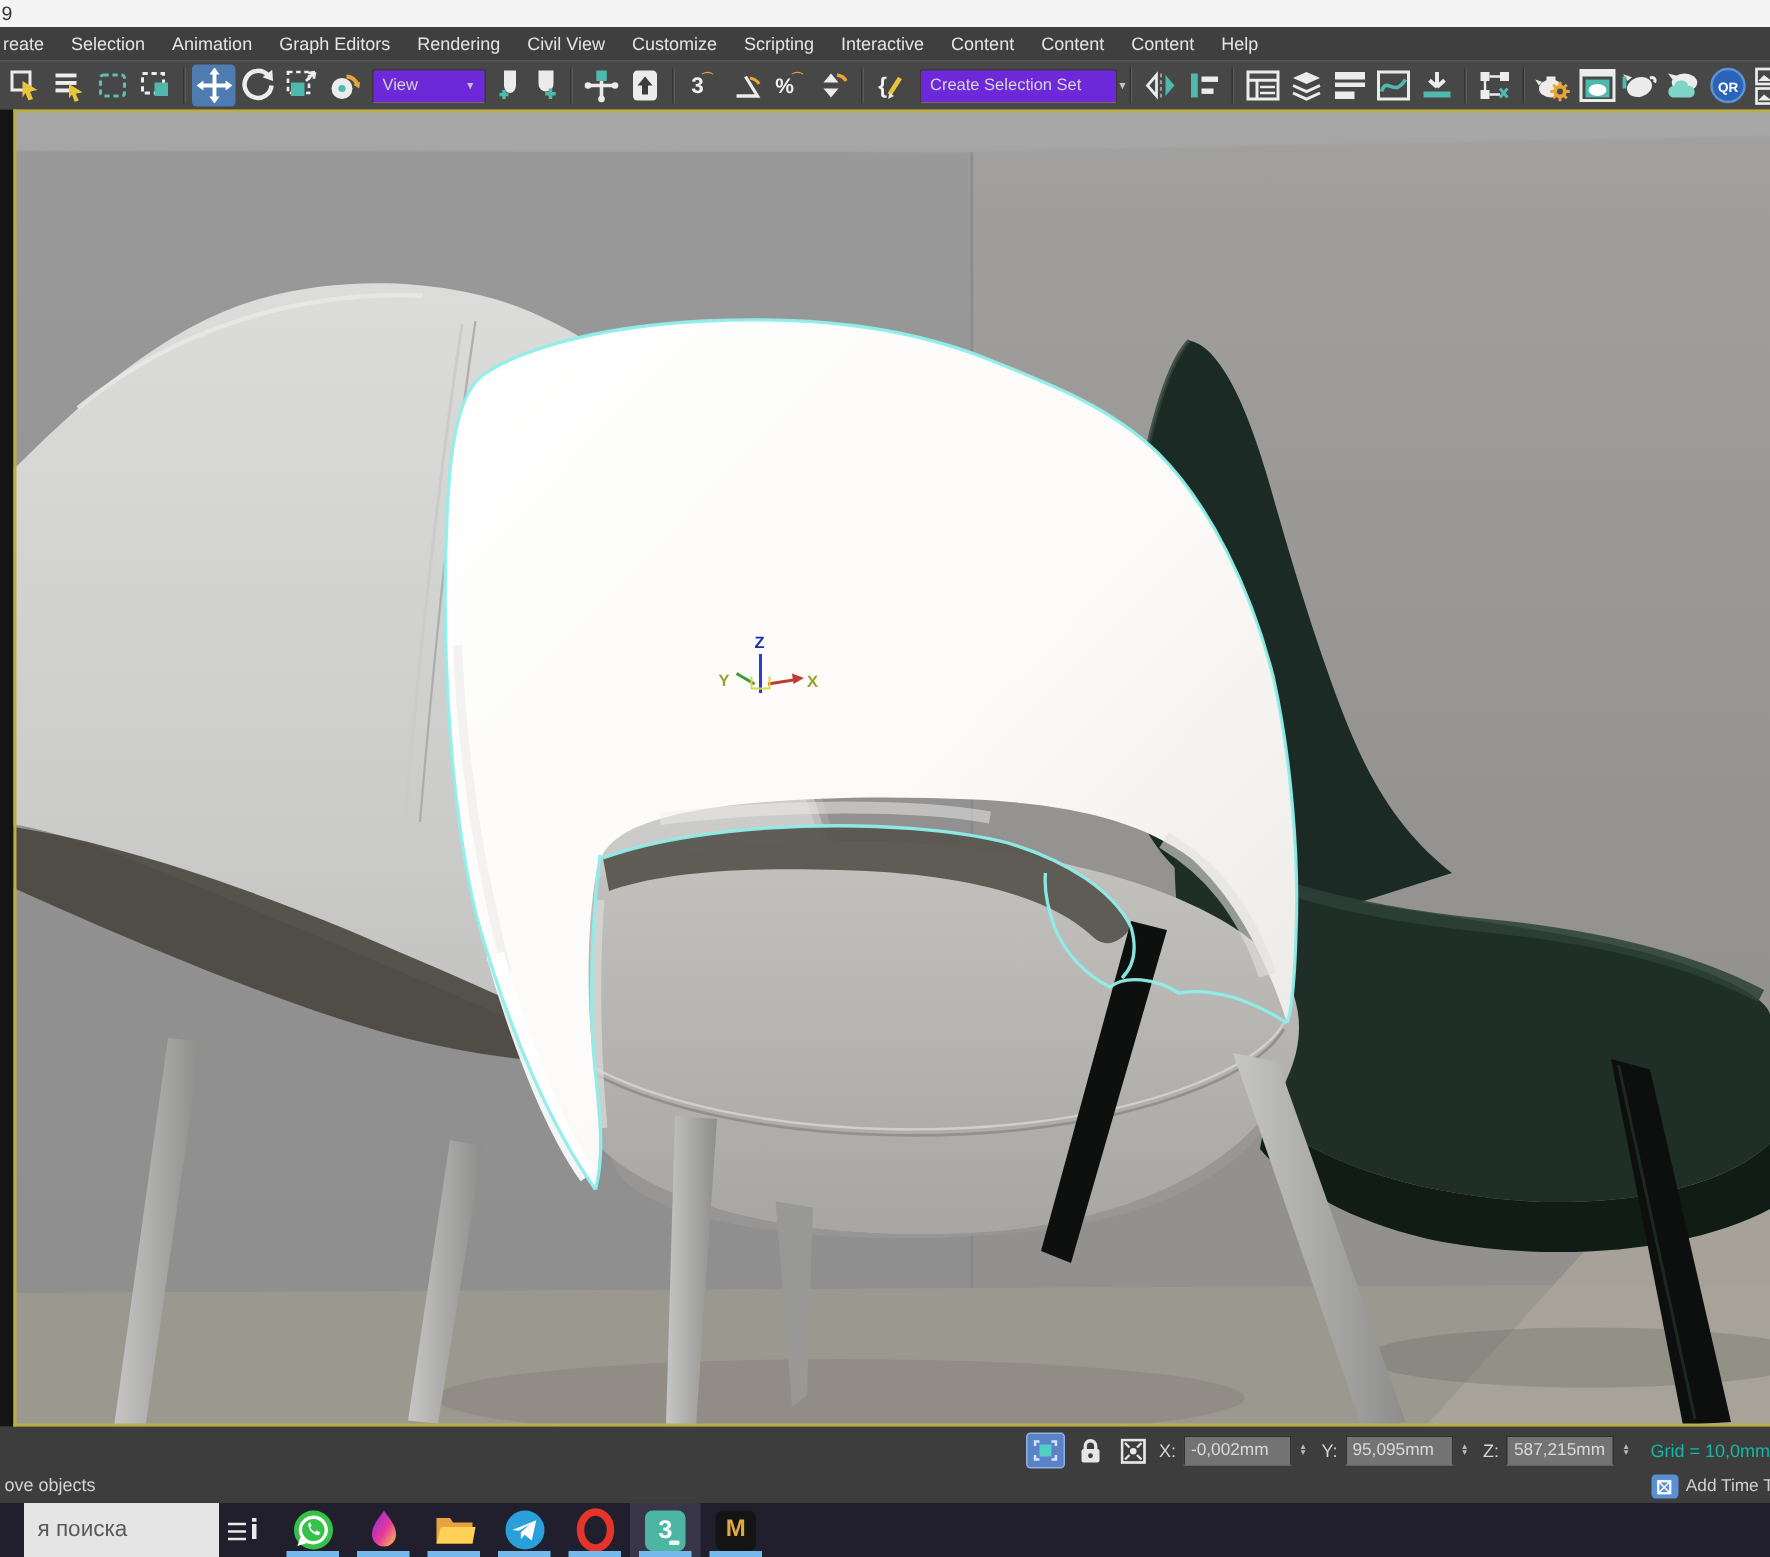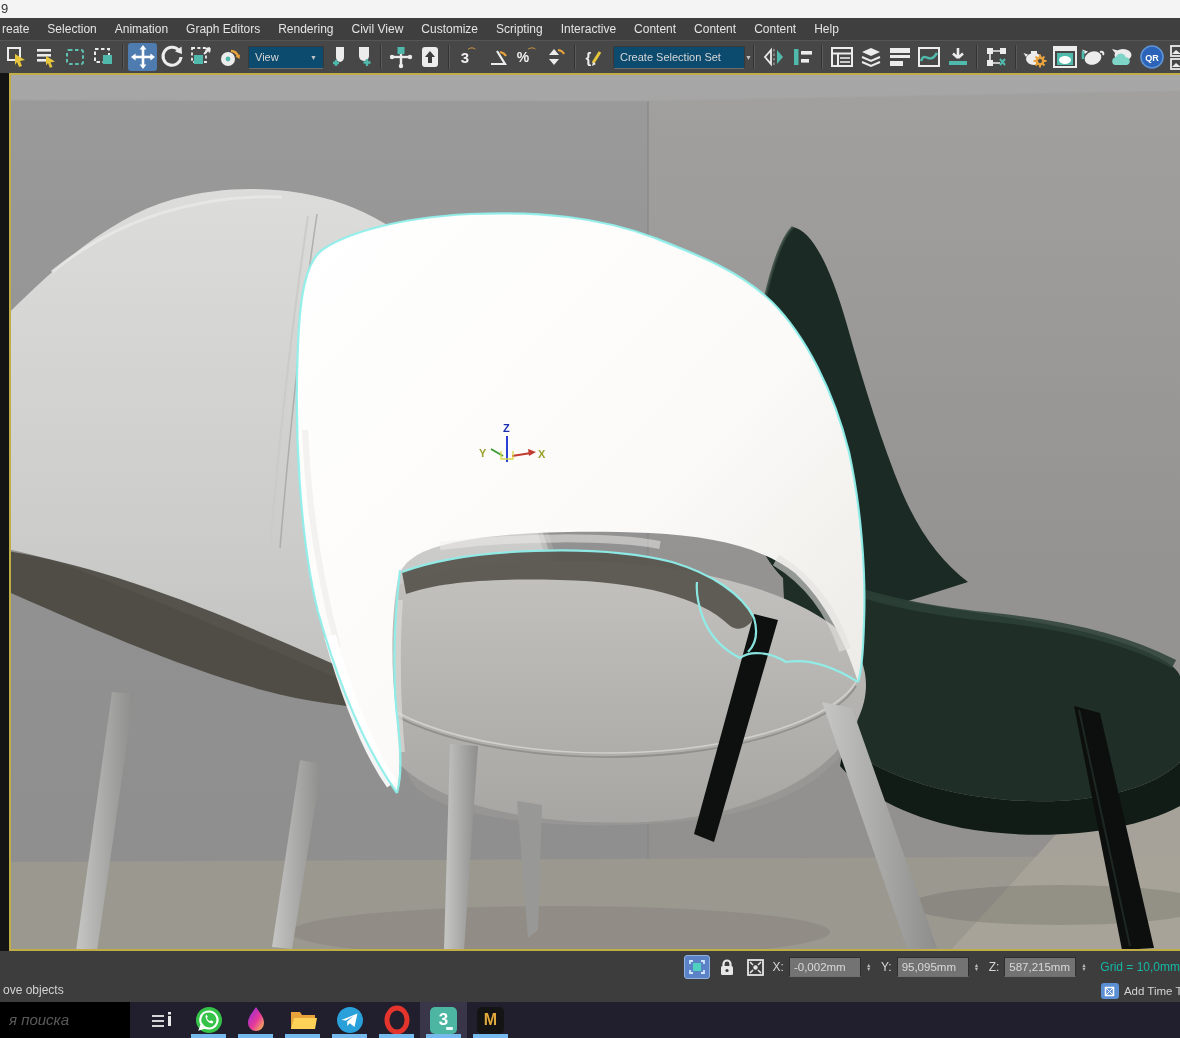--- a/index.html
+++ b/index.html
@@ -11,21 +11,21 @@
   .menubar{position:absolute;left:0;top:18px;width:1180px;height:22px;background:#3f3f3f;
            border-bottom:1px solid #2b2b2b;display:flex;align-items:flex-start;color:#e4e4e4;font-size:12px;}
   .menu-item{padding:0 9px;height:22px;line-height:22px;white-space:nowrap;}
   .menu-item:first-child{padding-left:2px;}
   
   .toolbar{position:absolute;left:0;top:40px;width:1180px;height:33px;background:#474747;
            border-top:1px solid #555;display:flex;align-items:center;padding:0 2px;box-sizing:border-box;overflow:hidden;}
   .tb{width:29px;height:28px;flex:0 0 auto;display:flex;align-items:center;justify-content:center;border-radius:3px;}
   .tb.active{background:#4e7cb0;}
   .sep{width:1px;height:24px;background:#343434;border-right:1px solid #5a5a5a;margin:0 4px;flex:0 0 auto;}
-  .combo{height:21px;background:#0c4a6e;border:1px solid #393939;border-bottom-color:#6c6c6c;border-radius:2px;
+  .combo{height:21px;background:#6d28d9;border:1px solid #393939;border-bottom-color:#6c6c6c;border-radius:2px;
          color:#d6d6d6;font-size:11px;display:flex;align-items:center;padding:0 6px;gap:24px;flex:0 0 auto;}
   .combo .arr{font-size:7px;color:#c2c2c2;}
   .glyph{color:#f0f0f0;font-weight:bold;font-size:15px;line-height:1;}
   .hook{color:#e8a33b;font-size:9px;font-weight:bold;margin-left:-2px;margin-top:-10px;}
   .spacer{flex:1 1 auto;}
   
   .viewport{position:absolute;left:0;top:73px;width:1180px;height:878px;}
   .viewport svg{position:absolute;left:0;top:0;width:1180px;height:878px;}
   .vp-leftstrip{position:absolute;left:0;top:0;width:9px;height:878px;background:#141414;z-index:4;}
   .vp-frame{position:absolute;left:9px;top:0;width:1171px;height:878px;box-sizing:border-box;
@@ -39,22 +39,22 @@
          color:#d9d9d9;font-size:11.5px;display:flex;align-items:center;padding:0 4px;}
   .spin{display:flex;flex-direction:column;justify-content:center;height:18px;width:10px;color:#b8b8b8;font-size:5.5px;line-height:4.5px;}
   .sb-icon{width:24px;height:22px;display:flex;align-items:center;justify-content:center;border-radius:3px;}
   .sb-icon.blue{background:#5b82c6;border:1px solid #8fb0e0;}
   .grid-label{color:#14b8a6;font-size:12px;margin-left:4px;}
   .prompt{position:absolute;left:3px;bottom:5px;color:#d2d2d2;font-size:12px;}
   .timetag{position:absolute;right:-14px;bottom:3px;display:flex;align-items:center;gap:5px;color:#d2d2d2;font-size:11.5px;}
   .timetag .tticon{width:18px;height:16px;background:#5b8fd4;border-radius:3px;display:flex;align-items:center;justify-content:center;}
   
   .taskbar{position:absolute;left:0;top:1002px;width:1180px;height:36px;background:#211f2e;}
-  .search{position:absolute;left:0;top:0;width:130px;height:36px;background:#000000;color:#5a5a5a;
-          font-size:15px;line-height:36px;padding-left:9px;box-sizing:border-box;white-space:nowrap;overflow:hidden;font-style:italic;}
+  .search{position:absolute;left:16px;top:0;width:130px;height:36px;background:#e5e5e5;color:#5a5a5a;
+          font-size:15px;line-height:36px;padding-left:9px;box-sizing:border-box;white-space:nowrap;overflow:hidden;}
   .tb-apps{position:absolute;left:138px;top:0;height:36px;display:flex;}
   .app-cell{width:47px;height:36px;display:flex;align-items:center;justify-content:center;position:relative;}
   .app-cell.active{background:#39364a;}
   .underline{position:absolute;left:6px;bottom:0;width:35px;height:4px;background:#76b9ed;}
   .appface{width:27px;height:27px;border-radius:5px;display:flex;align-items:center;justify-content:center;font-weight:bold;}
   .face-3ds{background:#4cb6a2;color:#fff;font-size:17px;position:relative;}
   .face-3ds i{position:absolute;right:4px;bottom:4px;width:7px;height:2.5px;background:#eafaf6;border-radius:1px;}
   .face-m{background:#141414;color:#e2a93c;font-size:16px;}
 </style>
 </head>

